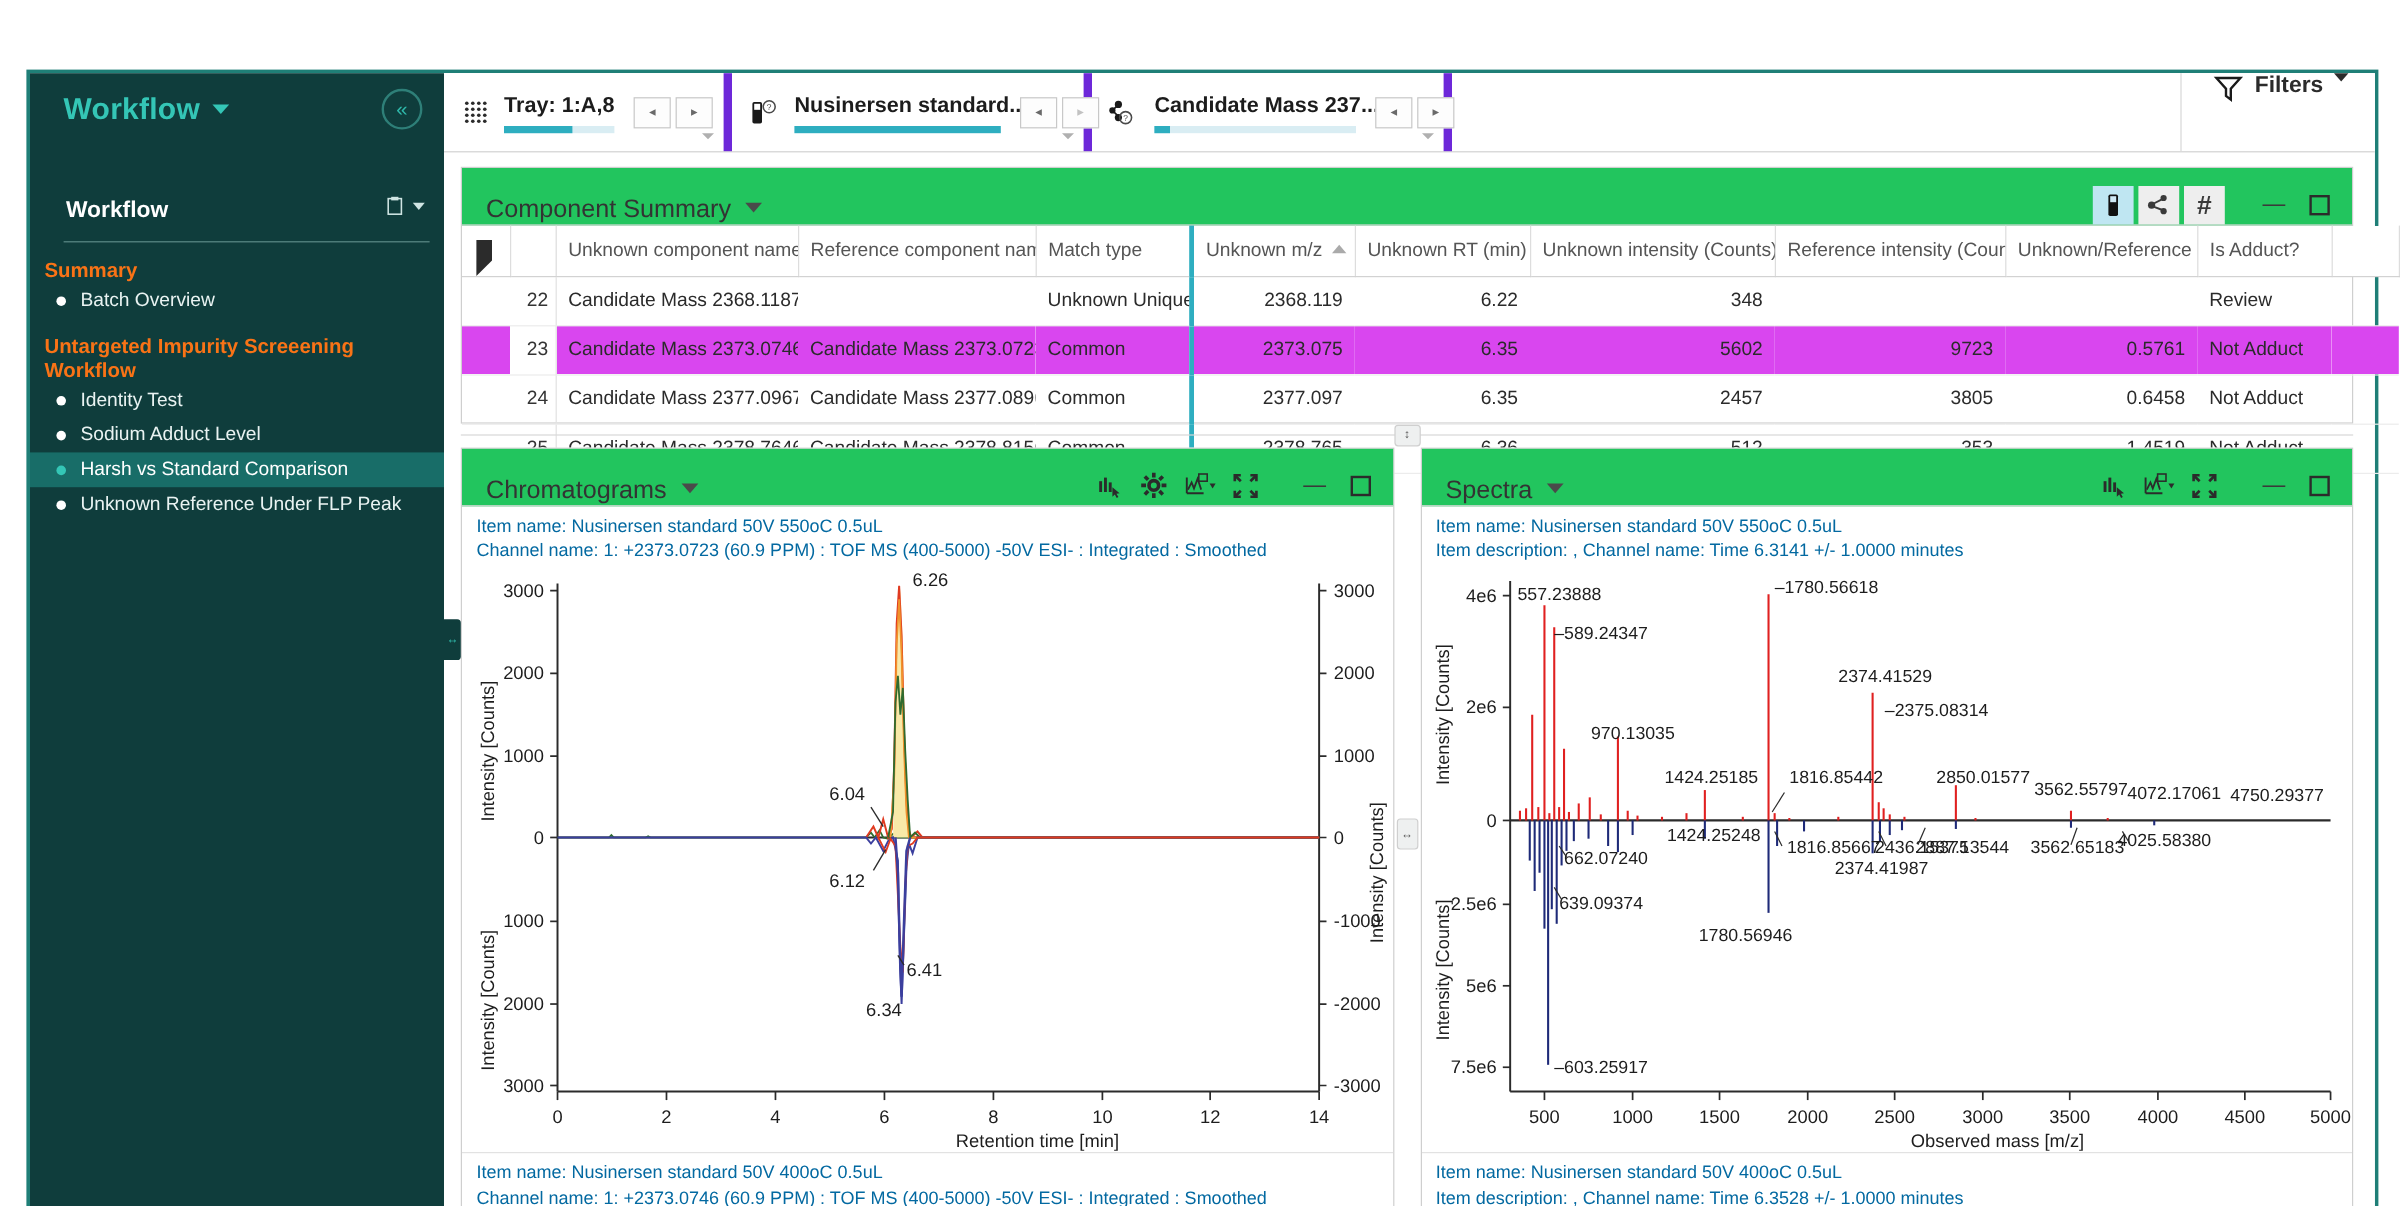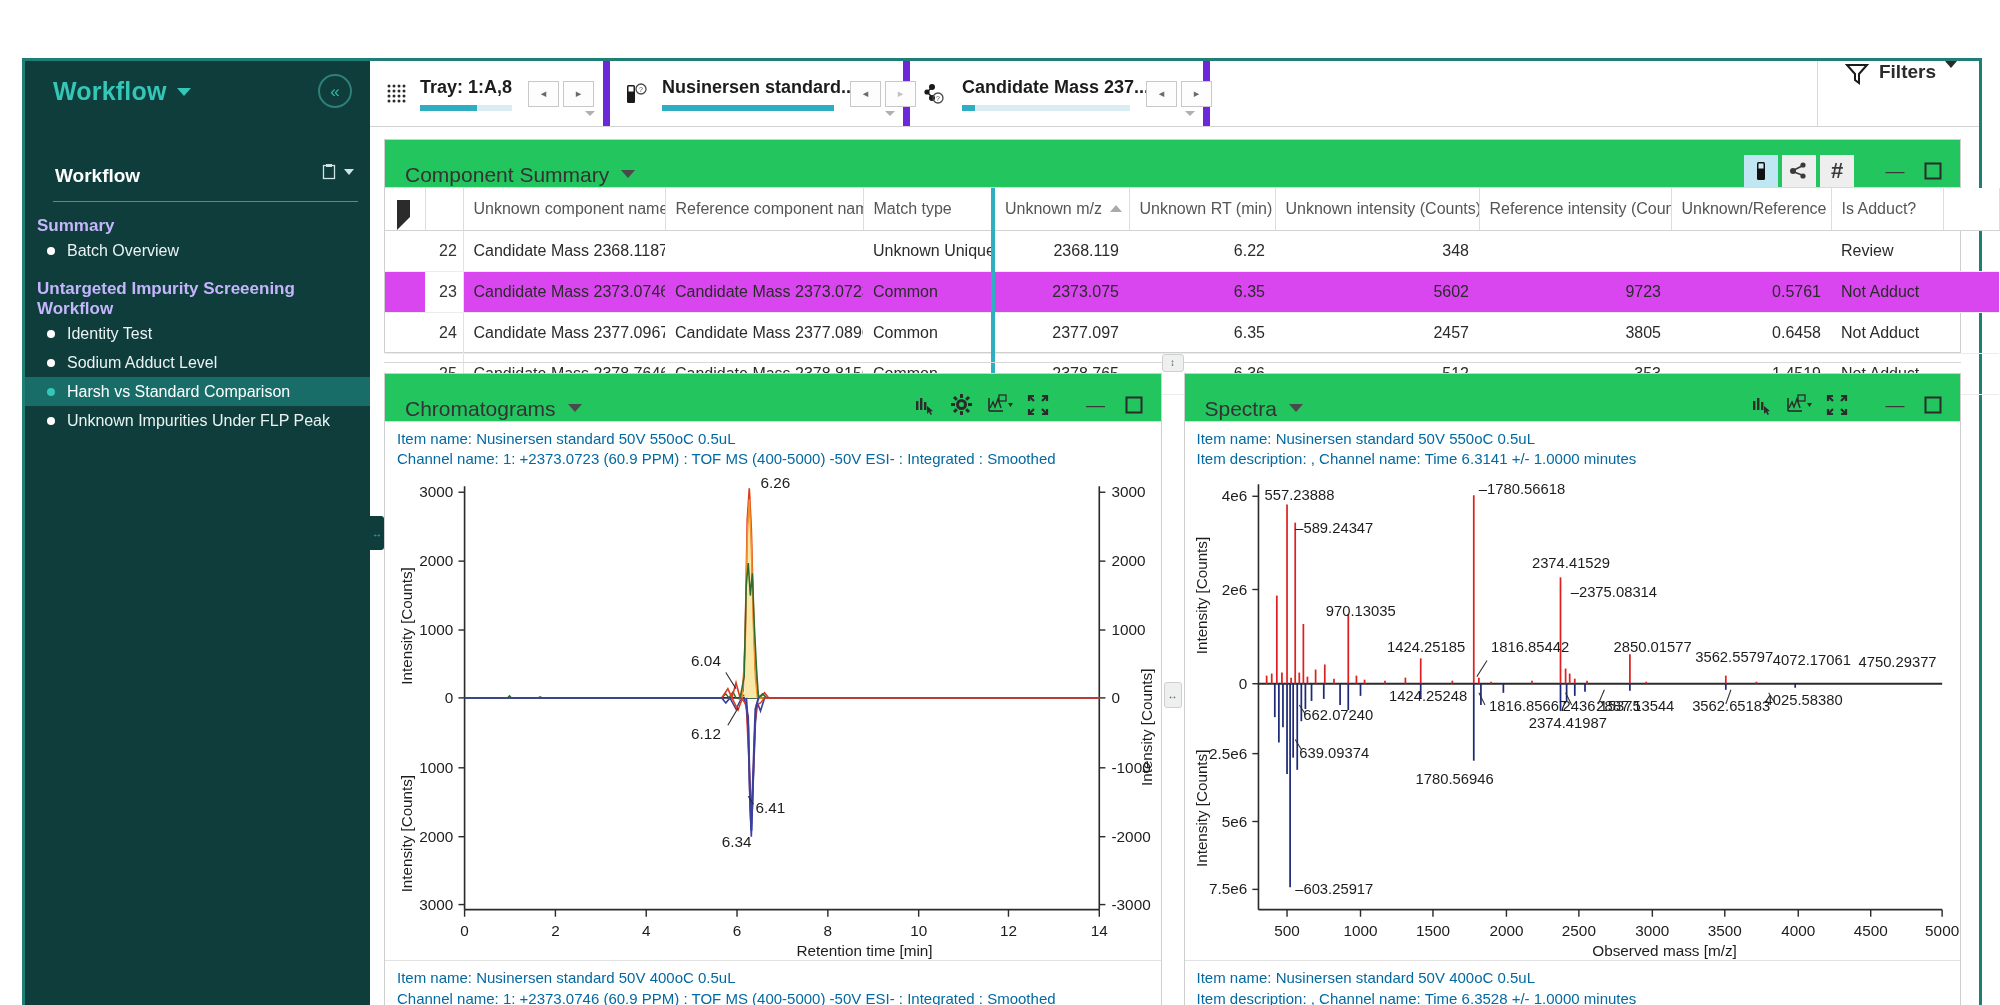--- a/index.html
+++ b/index.html
@@ -72,21 +72,21 @@
     display: flex; align-items: center; gap: 6px;
     padding-right: 16px; color: #cfe5e3; font-size: 16px;
   }
   .sb-rule {
     margin: 14px 12px 0 28px;
     border-top: 1px solid #5d8b88;
   }
   .sb-group {
     margin-top: 14px;
     font-size: 17px; font-weight: bold;
-    color: #c4b5fd;
+    color: #f97316;
     padding-left: 12px;
   }
   .sb-item {
     display: flex; align-items: center;
     height: 29px;
     padding-left: 22px;
     font-size: 16px;
     color: #e9f3f2;
     cursor: pointer;
   }
@@ -340,21 +340,21 @@
       <div class="sb-item">
         <span class="bullet"></span>
         <span>Sodium Adduct Level</span>
       </div>
       <div class="sb-item active">
         <span class="bullet"></span>
         <span>Harsh vs Standard Comparison</span>
       </div>
       <div class="sb-item">
         <span class="bullet"></span>
-        <span>Unknown Impurities Under FLP Peak</span>
+        <span>Unknown Reference Under FLP Peak</span>
       </div>
     </div>
 
     <div class="sb-handle">↔</div>
   </div>
 
   <div class="main">
 
     <div class="topbar">
 

